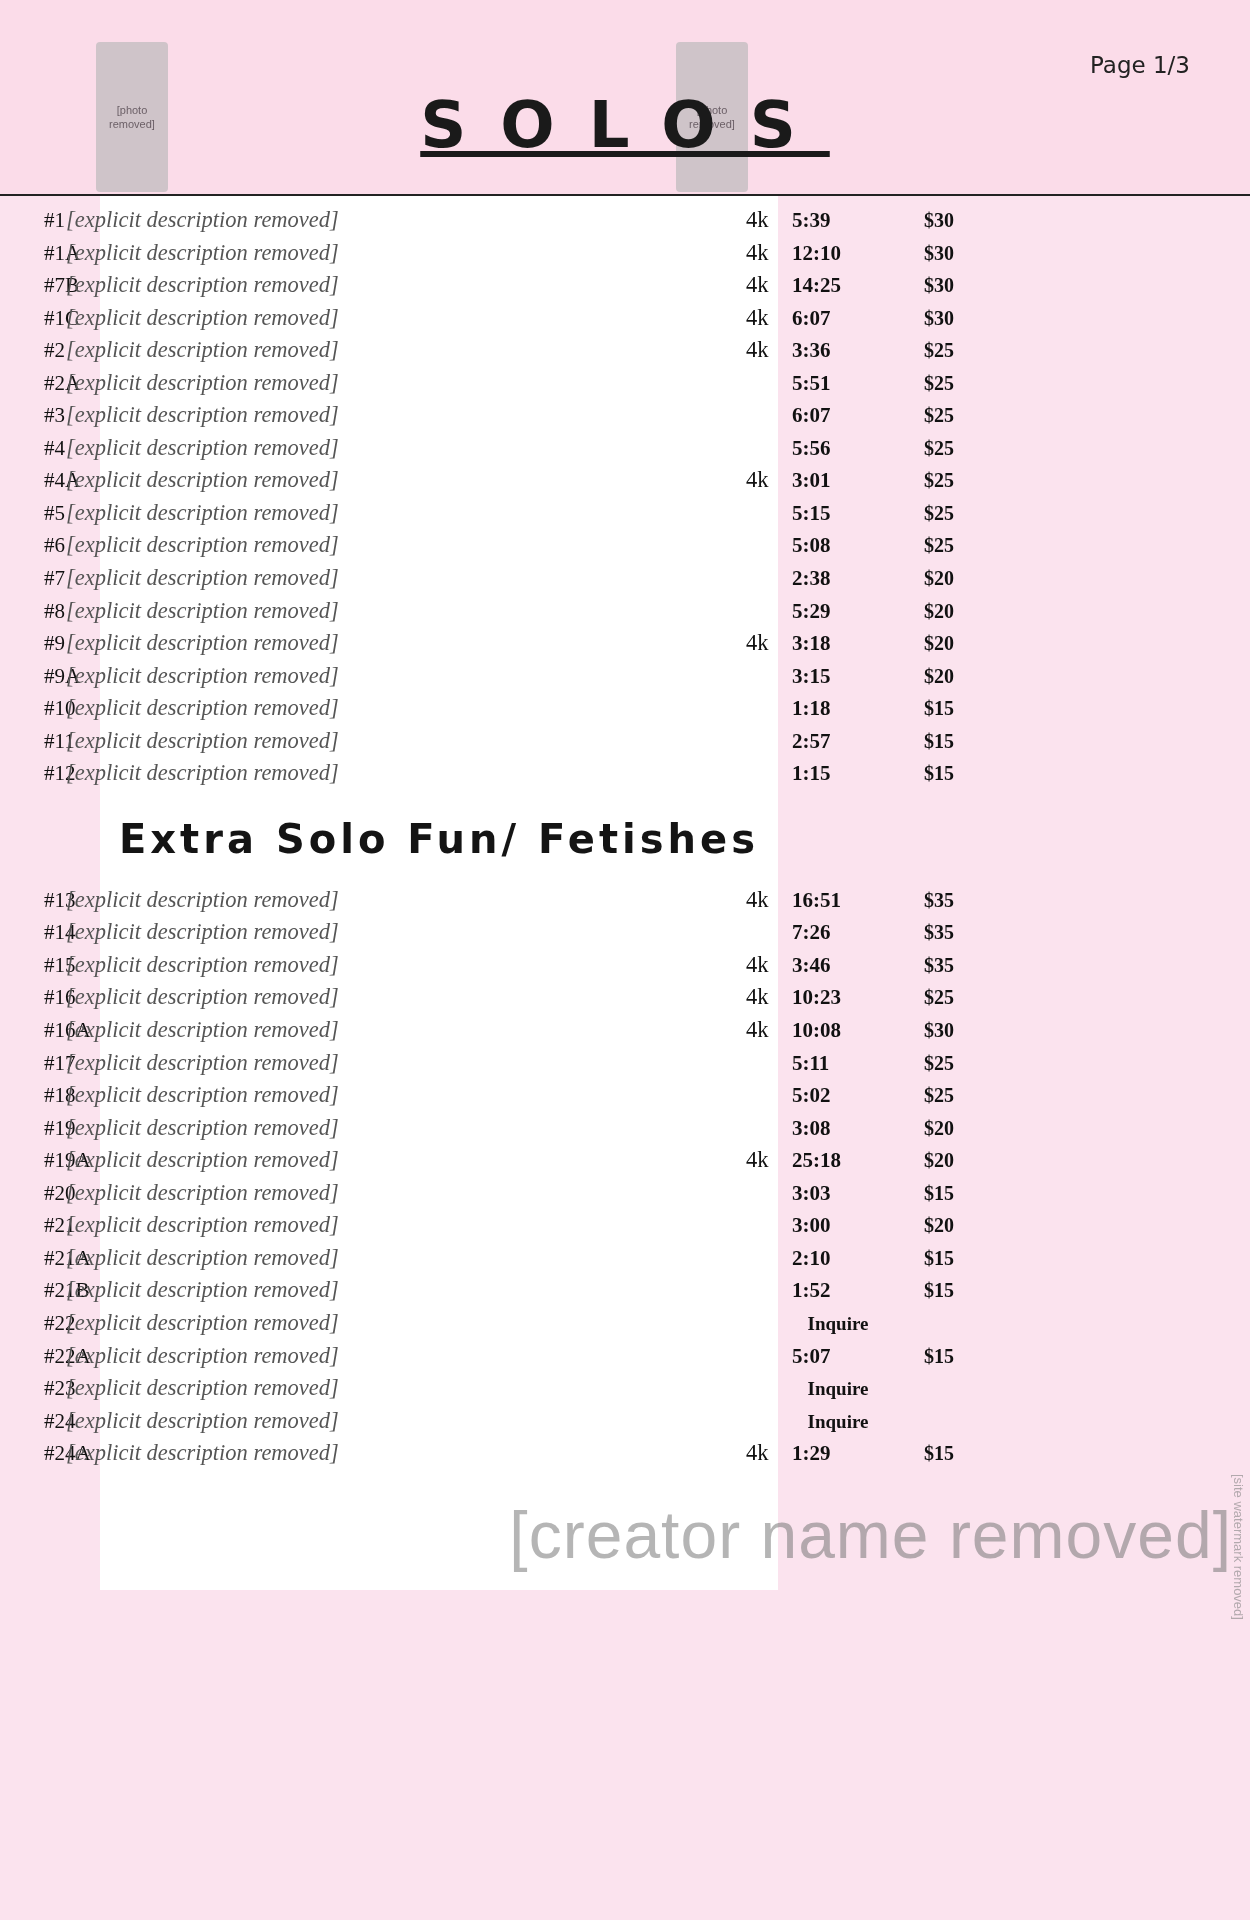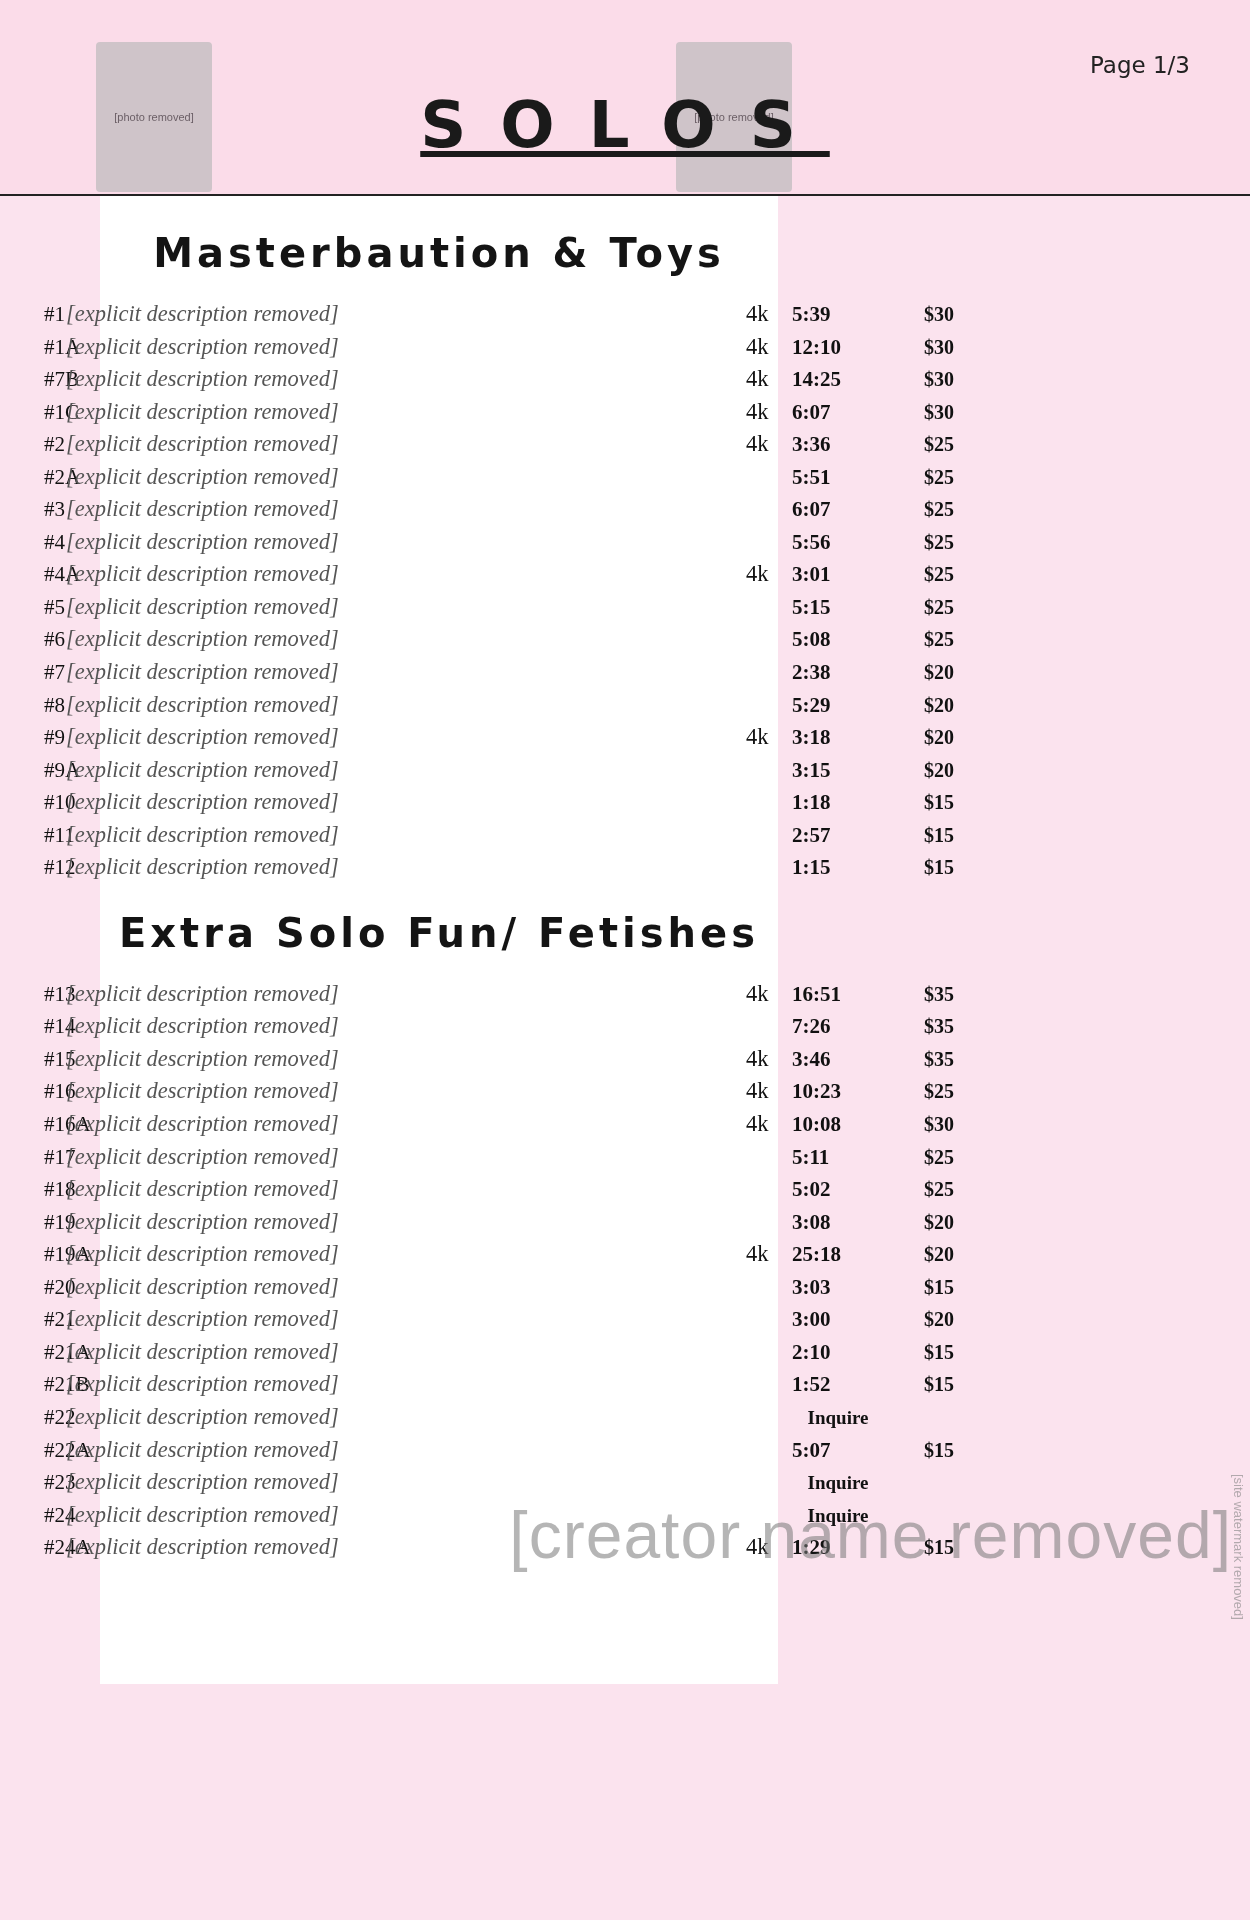--- a/index.html
+++ b/index.html
@@ -17,21 +17,21 @@
   .page-label {
     position: absolute; top: 52px; right: 60px;
     font-family: "DejaVu Sans", sans-serif; font-size: 23px; color: #222; margin-left: 12px;
   }
   .main-title {
     position: absolute; top: 88px; left: 0; right: 0; text-align: center;
     font-family: "DejaVu Sans", sans-serif; font-weight: 700;
     font-size: 64px; letter-spacing: 34px; color: #1a1a1a; text-decoration: underline;
   }
   .photo-ph {
-    position: absolute; top: 42px; width: 116px; height: 150px;
+    position: absolute; top: 42px; width: 72px; height: 150px;
     background: #cfc4c9; border-radius: 4px;
     display: flex; align-items: center; justify-content: center;
     font-family: "Liberation Sans", sans-serif; font-size: 11px;
     color: #6b5f66; text-align: center; line-height: 1.3; padding: 10px;
   }
   .photo-left { left: 96px; }
   .photo-right { left: 676px; }
   
   .content { position: relative; padding: 8px 0 120px 0; }
   .white-strip {
@@ -91,21 +91,20 @@
   <div class="photo-ph photo-left">[photo removed]</div>
   <div class="photo-ph photo-right">[photo removed]</div>
   <div class="page-label">Page 1/3</div>
   <div class="main-title">SOLOS</div>
 </div>
 
 <div class="content">
   <div class="white-strip"></div>
   <div id="sections">
   <div class="section">
-    <div class="section-title">Masterbaution &amp; Toys</div>
     <div class="rows">
   <div class="row">
     <span class="id">#1</span>
     <span class="desc-wrap">
       <span class="desc">[explicit description removed]</span>
       <span class="leader"></span>
     </span>
     <span class="k4">4k</span>
     <span class="time">5:39</span>
     <span class="price">$30</span>

